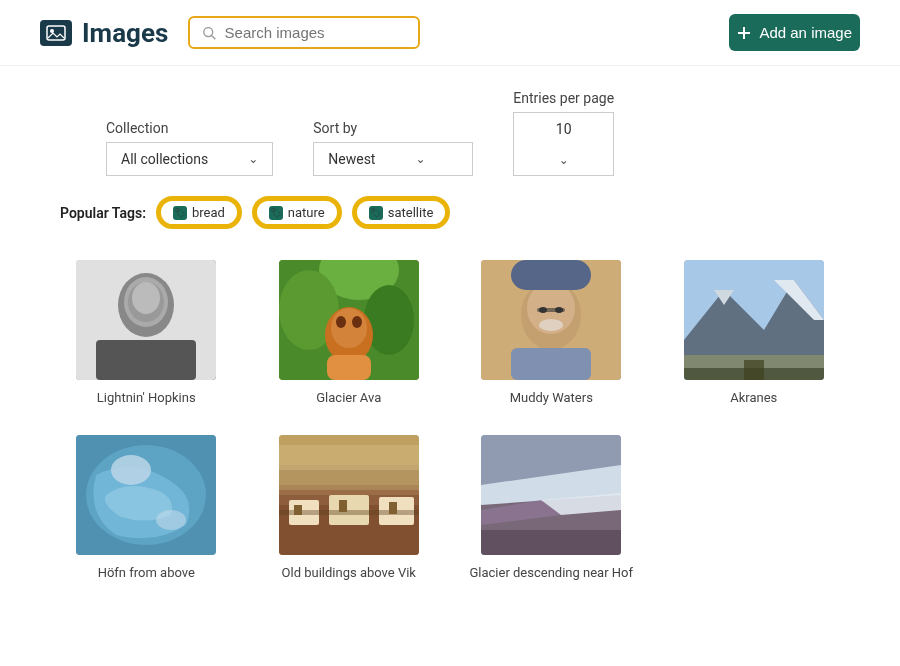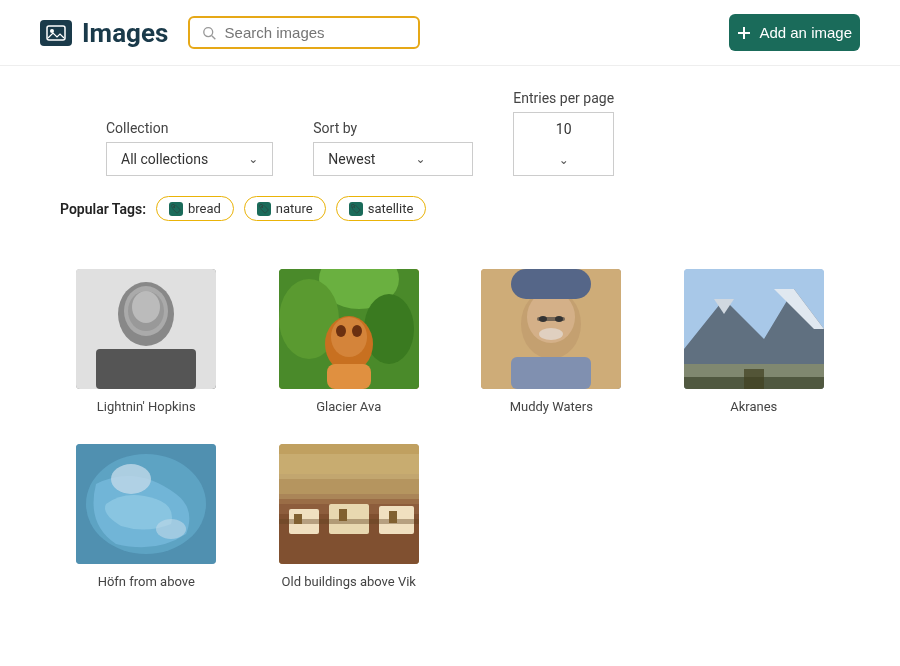--- a/index.html
+++ b/index.html
@@ -93,32 +93,32 @@
       background: #fff;
       min-width: 160px;
     }
     .filter-select.small { min-width: 90px; gap: 16px; flex-direction: column; }
     .chevron { font-size: 12px; color: #555; }
 
     .tags-row {
       display: flex;
       align-items: center;
       gap: 10px;
-      margin-bottom: 18px;
+      margin-bottom: 1px;
     }
     .tags-label {
       font-size: 14px;
       font-weight: 600;
       color: #222;
     }
     .tag {
       display: flex;
       align-items: center;
       gap: 5px;
-      border: 1px solid #eab308;
+      border: 5px solid #eab308;
       border-radius: 20px;
       padding: 4px 12px;
       font-size: 13px;
       cursor: pointer;
       color: #333;
     }
     .tag-dot {
       width: 14px;
       height: 14px;
       background: #1a6b5a;
@@ -339,13 +339,27 @@
       <rect x="0" y="75" width="140" height="5" fill="#604020" opacity="0.4"></rect>
       <rect x="15" y="70" width="8" height="10" fill="#806030"></rect>
       <rect x="60" y="65" width="8" height="12" fill="#806030"></rect>
       <rect x="110" y="67" width="8" height="12" fill="#806030"></rect>
       <rect x="0" y="30" width="140" height="25" fill="#b09060" opacity="0.7"></rect>
       <rect x="0" y="10" width="140" height="25" fill="#d0b880" opacity="0.5"></rect>
     </svg>
       </div>
       <div class="image-label">Old buildings above Vik</div>
     </div>
+    <div class="image-card">
+      <div class="image-thumb img-glacier">
+        <svg viewBox="0 0 140 120" xmlns="http://www.w3.org/2000/svg">
+      <rect width="140" height="120" fill="#c0ccd8"></rect>
+      <rect x="0" y="0" width="140" height="50" fill="#909ab0"></rect>
+      <polygon points="0,50 140,30 140,70 0,80" fill="#d0dce8"></polygon>
+      <polygon points="0,70 140,60 140,120 0,120" fill="#786878"></polygon>
+      <polygon points="0,75 60,65 80,80 0,90" fill="#907898" opacity="0.7"></polygon>
+      <polygon points="60,65 140,58 140,75 80,80" fill="#e0e8f0" opacity="0.9"></polygon>
+      <rect x="0" y="95" width="140" height="25" fill="#605060"></rect>
+    </svg>
+      </div>
+      <div class="image-label">Glacier descending near Hof</div>
+    </div>
   </main>
 
 </body></html>

